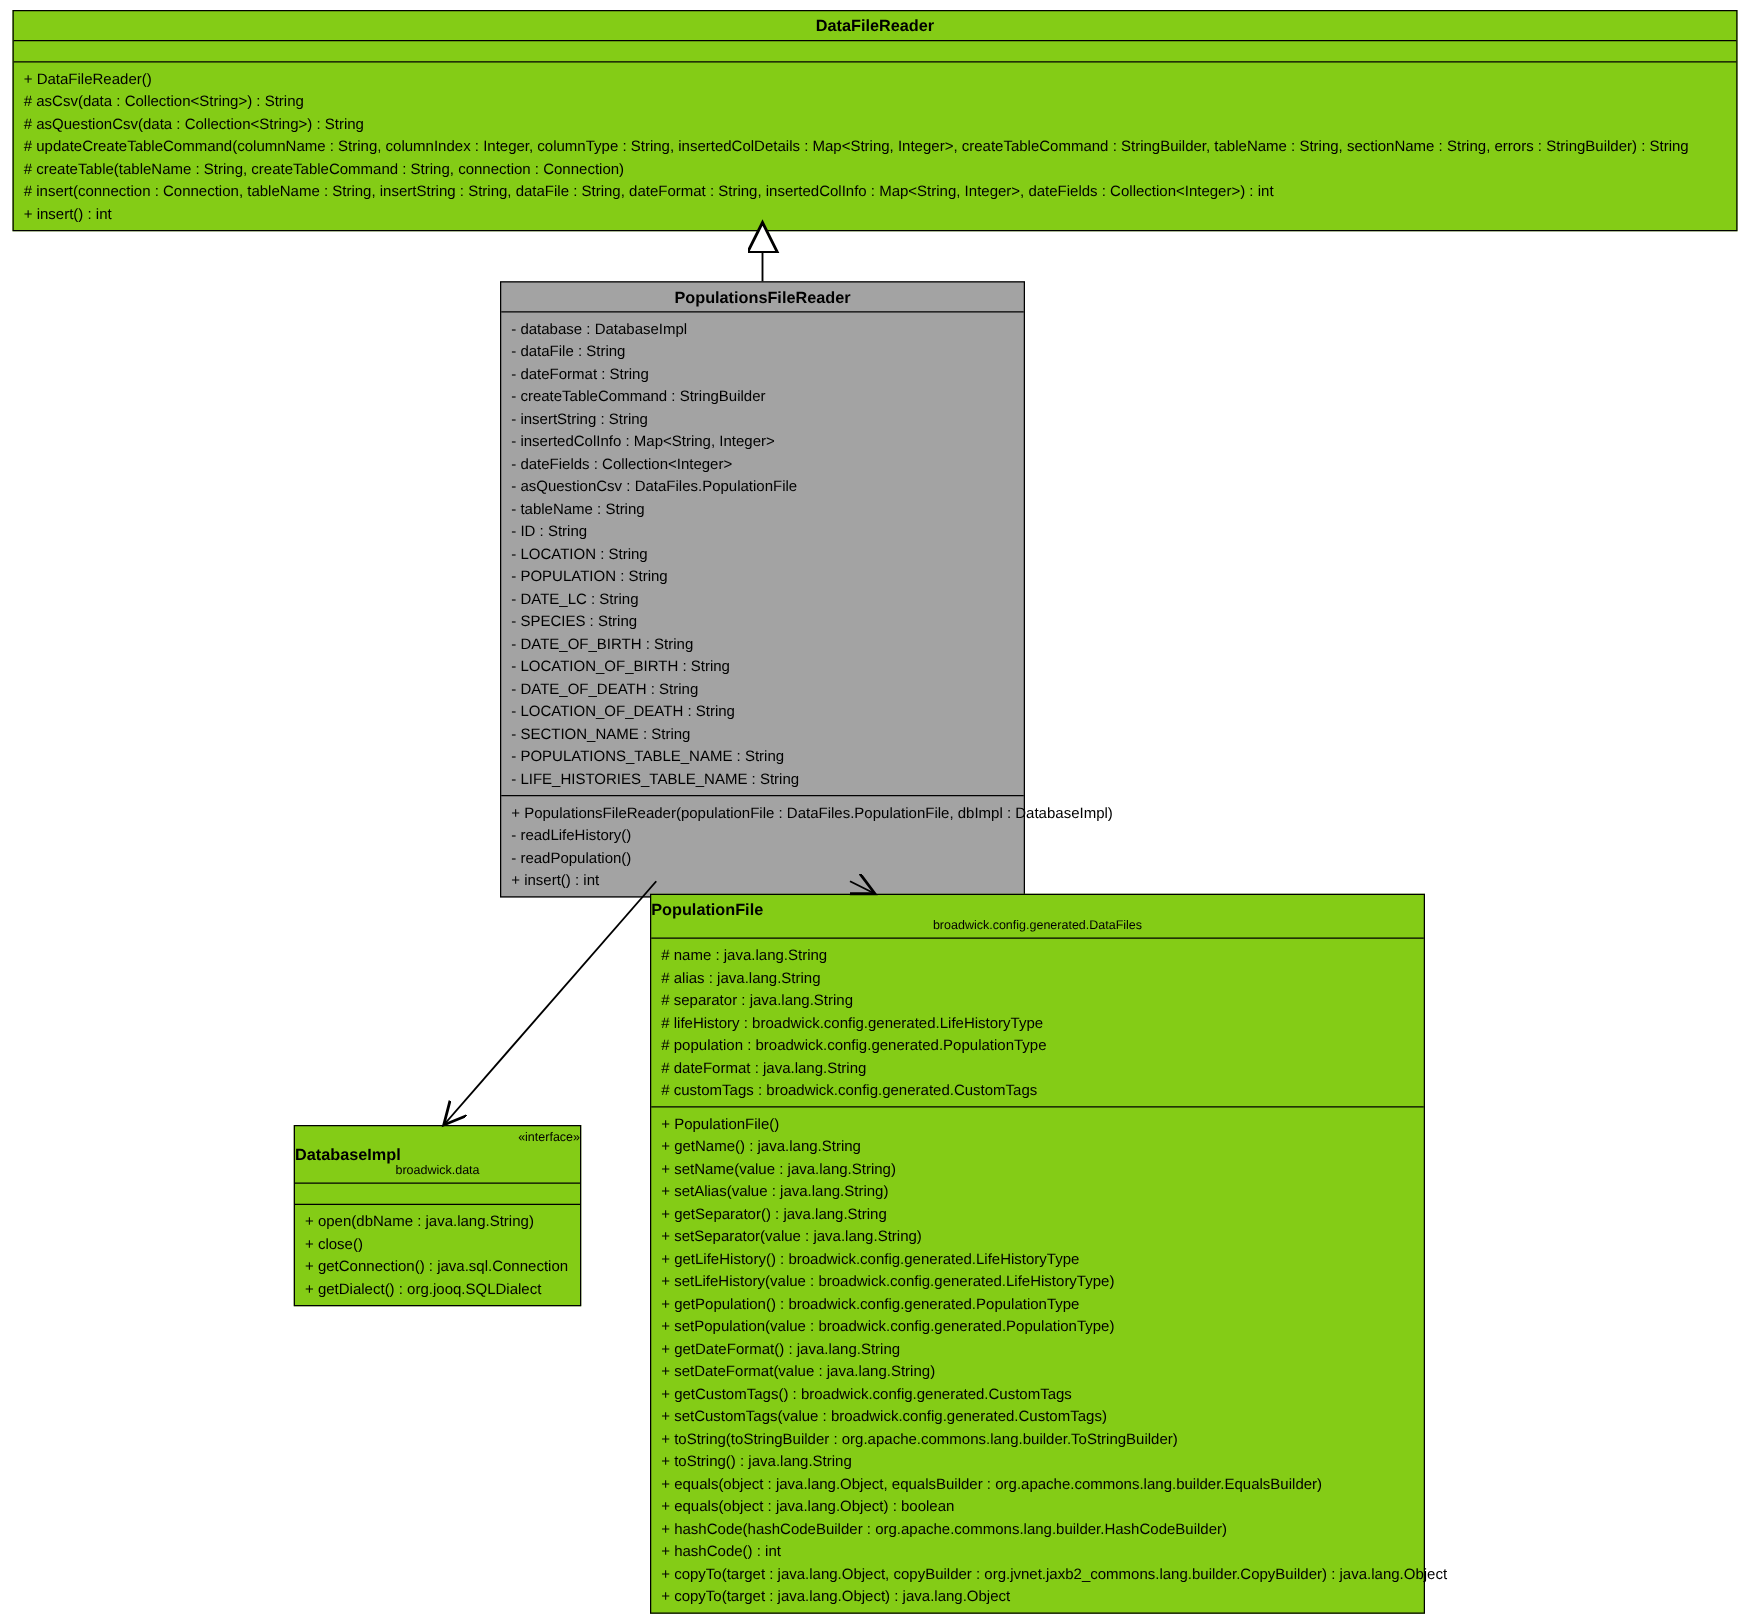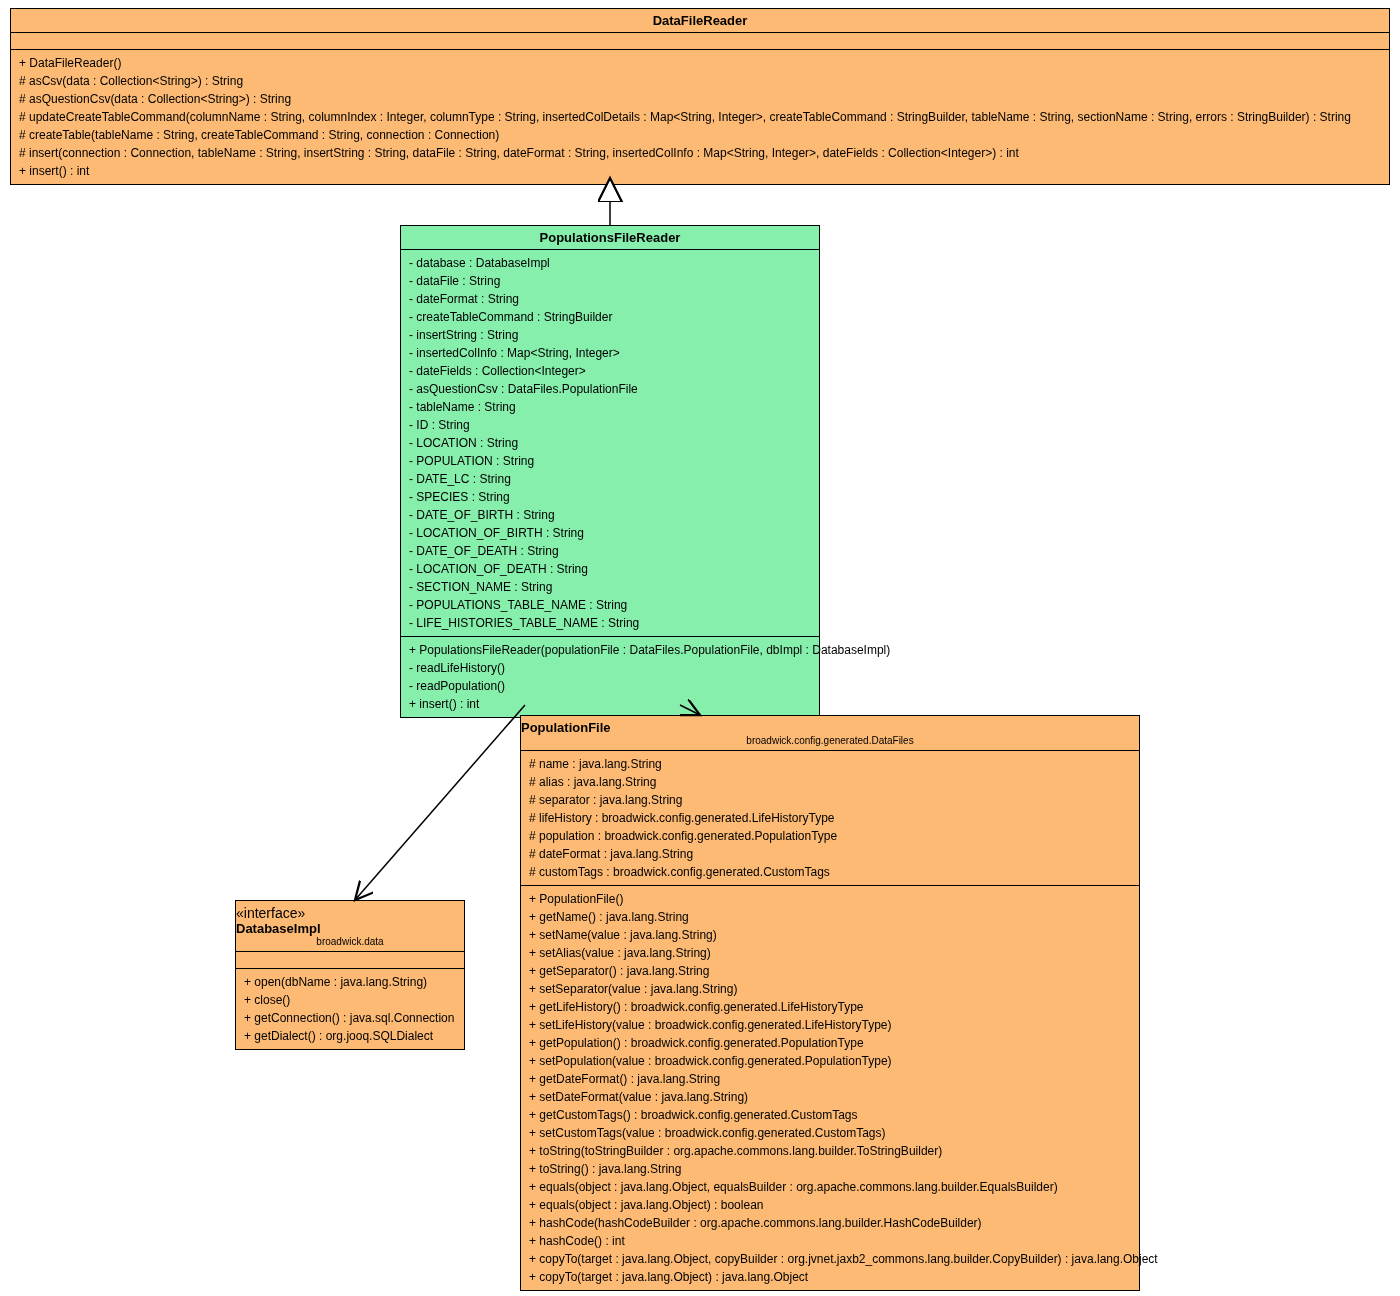--- a/index.html
+++ b/index.html
@@ -8,36 +8,36 @@
     background: #ffffff;
     margin: 0;
     padding: 0;
     width: 1400px;
     height: 1296px;
     position: relative;
   }
   .uml-class {
     position: absolute;
     border: 1.5px solid #000;
-    background: #fdba74;
+    background: #84cc16;
     box-sizing: border-box;
   }
   .uml-class.highlight {
-    background: #86efac;
+    background: #a3a3a3;
   }
   .uml-title {
     text-align: center;
     font-weight: bold;
     padding: 4px 6px;
     border-bottom: 1.5px solid #000;
     font-size: 13px;
   }
   .uml-stereotype {
-    text-align: left;
-    font-size: 14px;
+    text-align: right;
+    font-size: 10px;
     padding-top: 4px;
   }
   .uml-name {
     text-align: left;
     font-weight: bold;
     font-size: 13px;
   }
   .uml-package {
     text-align: center;
     font-size: 10px;

